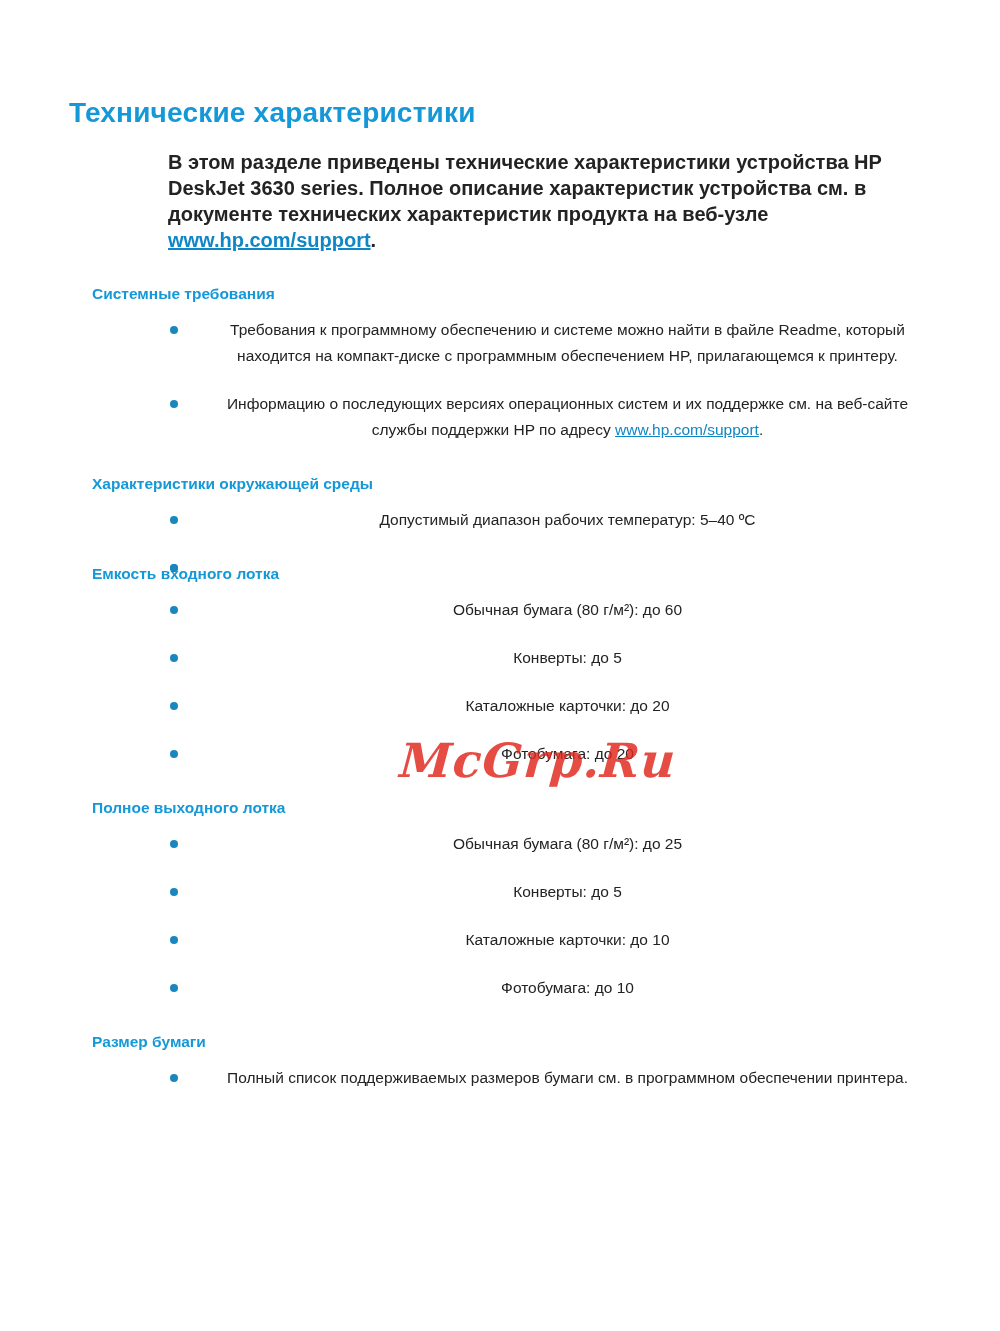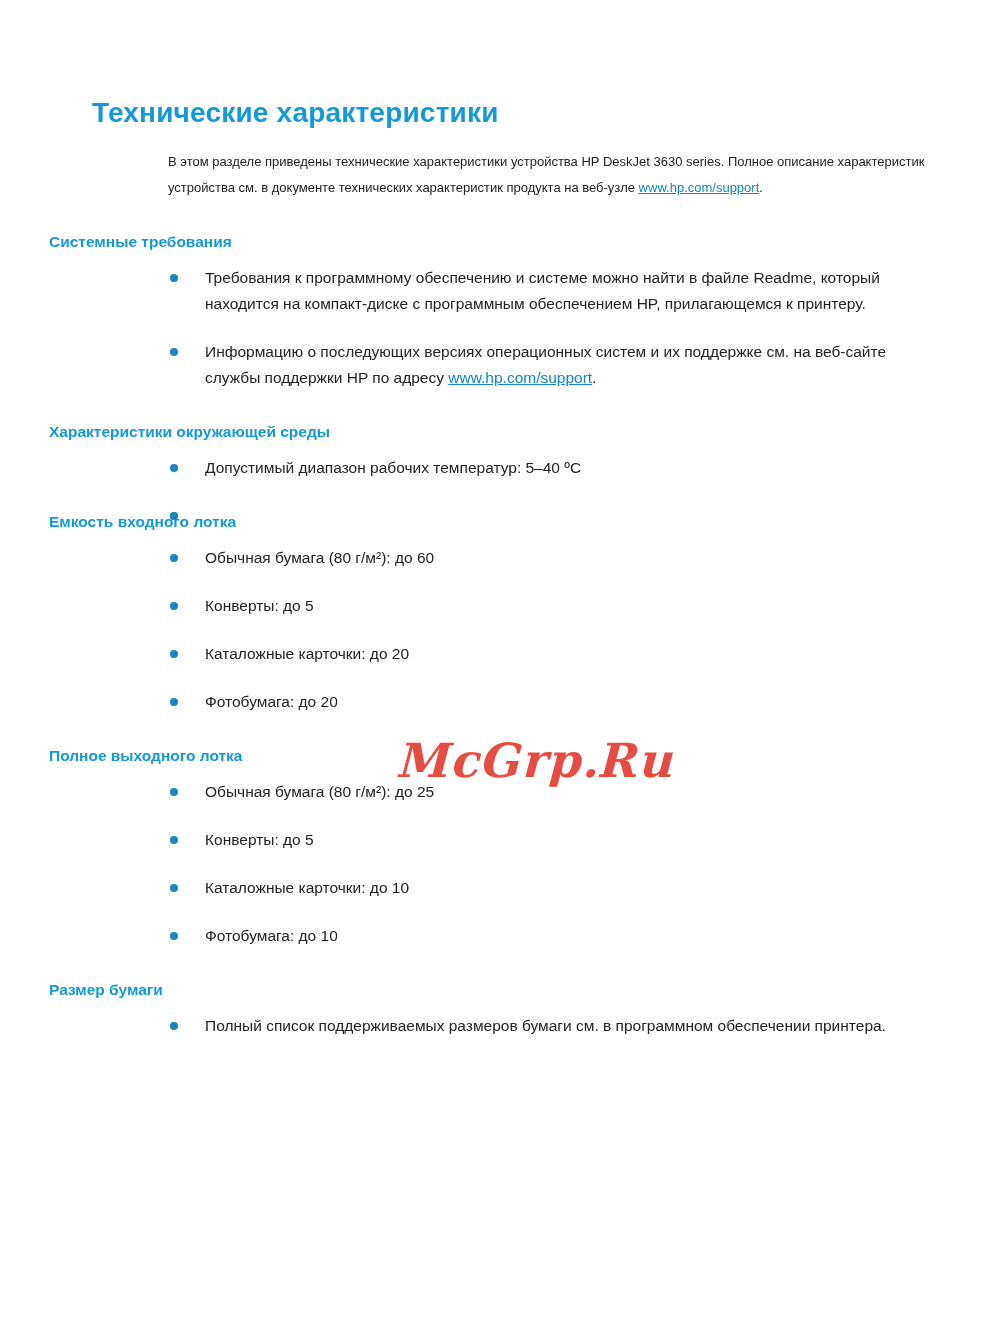--- a/index.html
+++ b/index.html
@@ -13,42 +13,43 @@
   html,body{background:#ffffff;}
   body{
     width:1000px;height:1331px;
     font-family:"Liberation Sans",sans-serif;
     color:var(--body_text);
     position:relative;
     overflow:hidden;
   }
   .page{position:relative;width:1000px;height:1331px;background:#fff;}
   h1.page-title{
-    margin:97px 64px 0 92px;
+    margin:97px 64px 0 69px;
     font-size:28px;line-height:32px;font-weight:bold;
     color:var(--heading_blue);
     letter-spacing:0.2px;
   }
   p.intro{
     margin:20px 70px 0 168px;
-    font-size:13px;line-height:26px;
+    font-size:20px;line-height:26px;font-weight:bold;
   }
   a.doc-link{
     color:var(--link_blue);
     text-decoration:underline;
     cursor:pointer;
   }
   h2.section-heading{
-    margin:31px 64px 0 49px;
+    margin:31px 64px 0 92px;
     font-size:15.5px;line-height:20px;font-weight:bold;
     color:var(--heading_blue);
   }
   ul.bullet-list{
     list-style:none;
     margin:13px 70px 0 168px;
+    text-align:center;
   }
   ul.bullet-list li{
     position:relative;
     padding-left:37px;
     font-size:15.5px;line-height:26px;
     margin-top:22px;
   }
   ul.bullet-list li:first-child{margin-top:0;}
   ul.bullet-list .dot{
     position:absolute;left:2px;top:9px;

